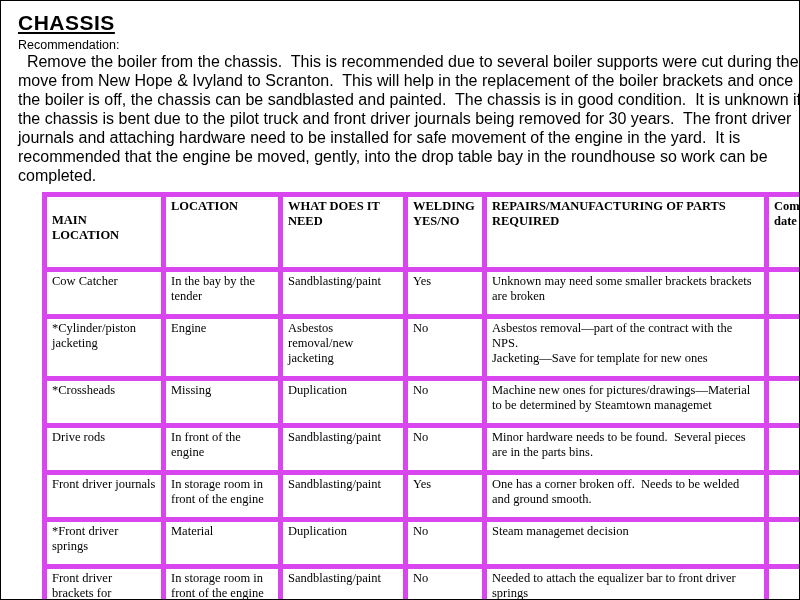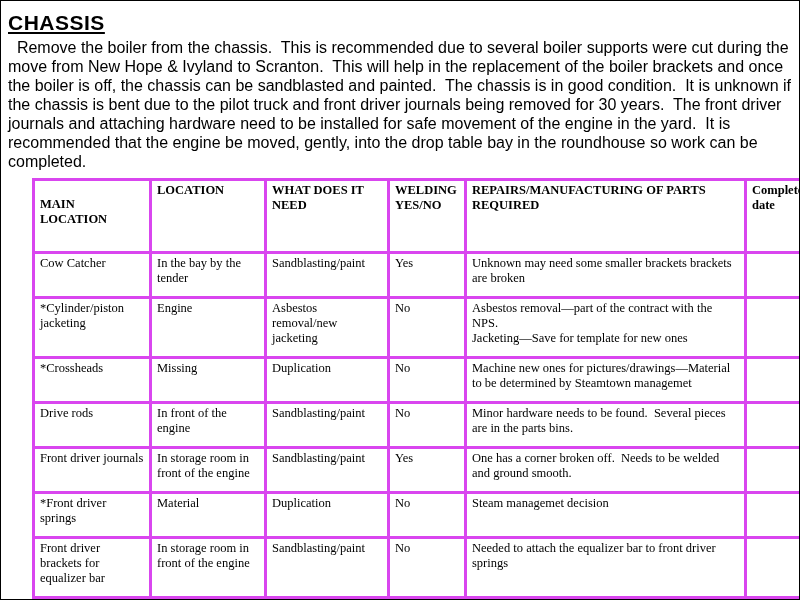--- a/index.html
+++ b/index.html
@@ -7,21 +7,21 @@
     width: 800px; height: 600px;
     background: #ffffff;
     font-family: "Liberation Sans", sans-serif;
     color: #000000;
     box-sizing: border-box;
   }
   .page {
     width: 800px; height: 600px;
     box-sizing: border-box;
     border: 1px solid #000000;
-    padding: 6px 6px 0 7px;
+    padding: 6px 6px 0 17px;
     overflow: hidden;
   }
   .title {
     font-size: 21px;
     font-weight: bold;
     text-decoration: underline;
     margin: 4px 0 3px 0;
     letter-spacing: 0.5px;
   }
   .rec-label {
@@ -37,41 +37,42 @@
   table.main-table {
     table-layout: fixed;
     border-collapse: collapse;
     margin: 7px 0 0 24px;
     width: 737px;
     font-family: "Liberation Serif", serif;
     font-size: 12.5px;
     line-height: 15px;
   }
   .main-table th, .main-table td {
-    border: 3px solid #d946ef;
+    border: 5px solid #d946ef;
     vertical-align: top;
     text-align: left;
     padding: 2px 5px 10px 5px;
     white-space: pre-wrap;
     overflow-wrap: anywhere;
   }
   .main-table thead th { height: 58px; font-weight: bold; }
   .main-table thead th.col0 { vertical-align: middle; }
   .col0 { width: 104px; }
   .col1 { width: 102px; }
   .col2 { width: 110px; margin-left: 24px; }
   .col3 { width: 64px; }
   .col4 { width: 267px; }
   .col5 { width: 80px; }
 </style>
 </head>
 <body>
 
 <div class="page">
   <h1 class="title">CHASSIS</h1>
+  <div class="rec-label">Recommendation:</div>
   <div class="rec-text">  Remove the boiler from the chassis.  This is recommended due to several boiler supports were cut during the move from New Hope &amp; Ivyland to Scranton.  This will help in the replacement of the boiler brackets and once the boiler is off, the chassis can be sandblasted and painted.  The chassis is in good condition.  It is unknown if the chassis is bent due to the pilot truck and front driver journals being removed for 30 years.  The front driver journals and attaching hardware need to be installed for safe movement of the engine in the yard.  It is recommended that the engine be moved, gently, into the drop table bay in the roundhouse so work can be completed.</div>
 
   <table class="main-table">
     <thead>
       <tr>
         <th class="col0">MAIN LOCATION</th>
         <th class="col1">LOCATION</th>
         <th class="col2">WHAT DOES IT NEED</th>
         <th class="col3">WELDING YES/NO</th>
         <th class="col4">REPAIRS/MANUFACTURING OF PARTS REQUIRED</th>

